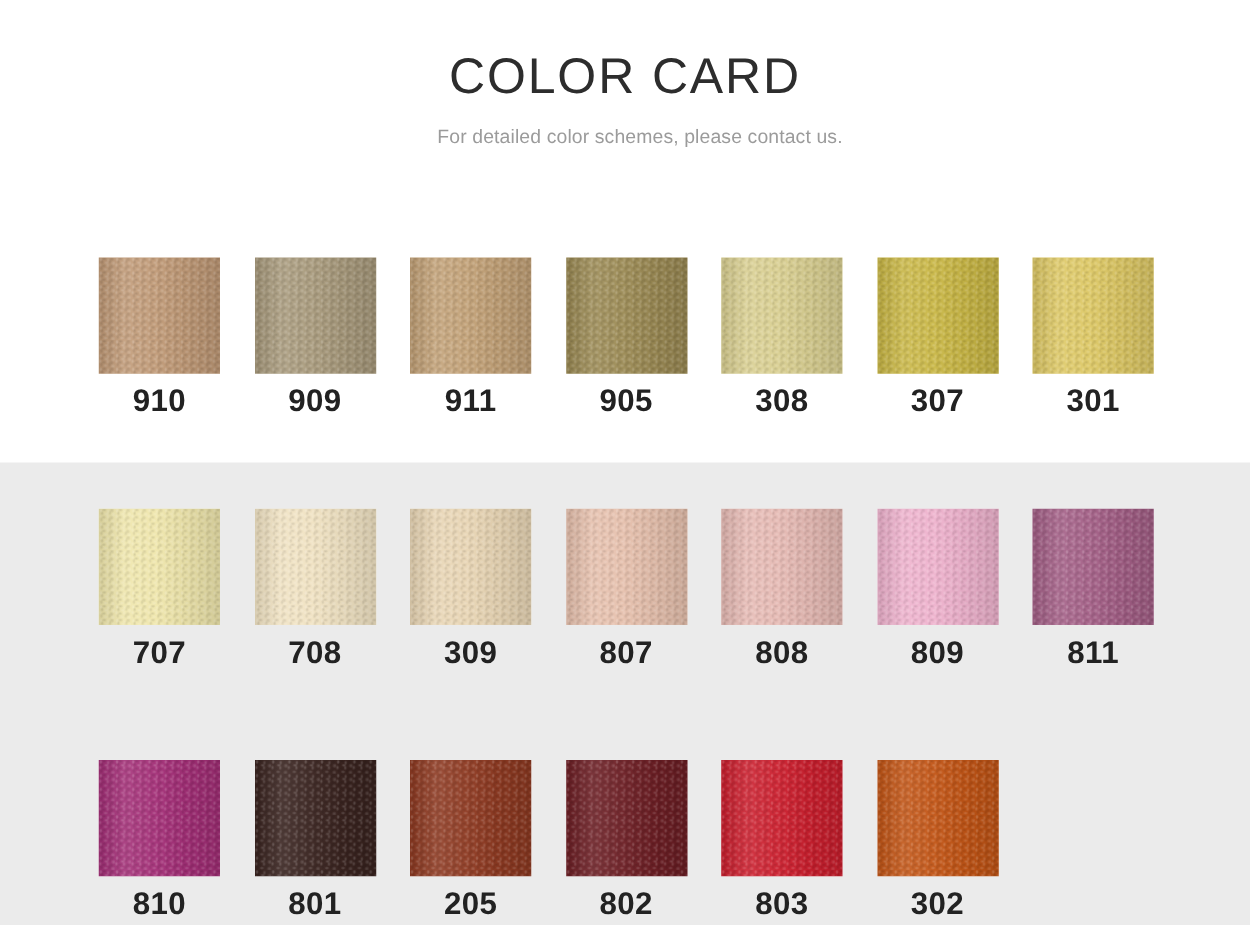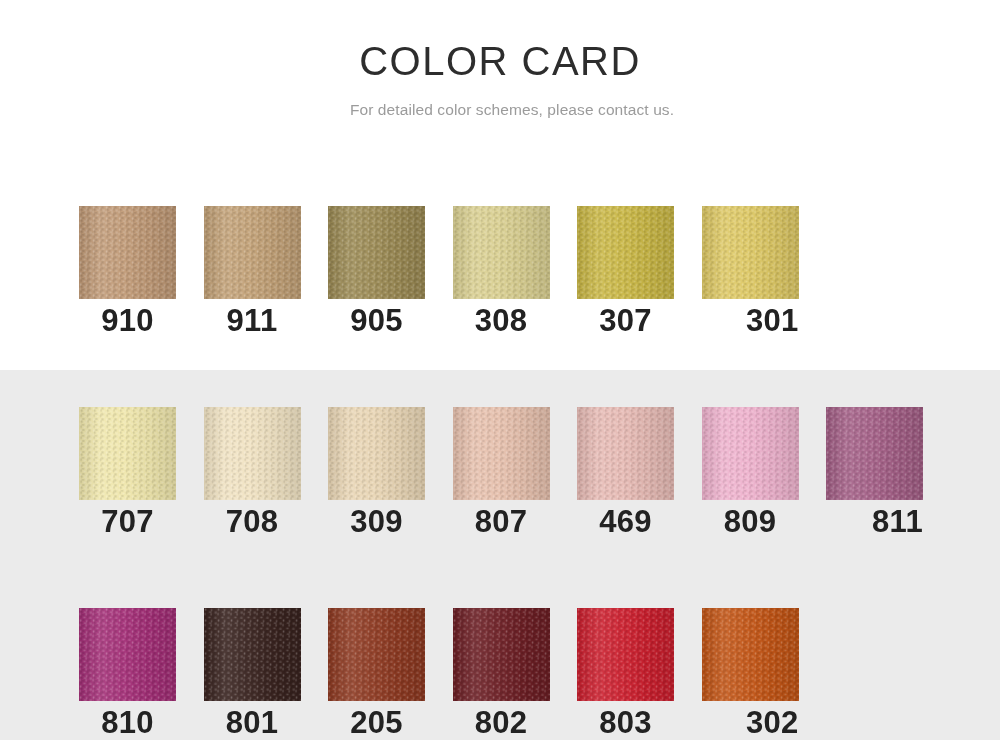--- a/index.html
+++ b/index.html
@@ -78,21 +78,21 @@
   }
   .row:last-child { margin-bottom: 0; }
 
   .cell {
     width: 97px;
     margin-right: 27.5px;
     display: flex;
     flex-direction: column;
     align-items: center;
   }
-  .cell:last-child { margin-right: 0; align-items: flex-end; }
+  .cell:last-child { margin-right: 0; }
 
   .swatch {
     position: relative;
     width: 97px;
     height: 93px;
     overflow: hidden;
     background-color: #cccccc;
   }
   
   .swatch::before {
@@ -131,21 +131,21 @@
         rgba(0,0,0,.10) 0%,
         rgba(255,255,255,.10) 22%,
         rgba(255,255,255,.04) 48%,
         rgba(0,0,0,.05) 74%,
         rgba(0,0,0,.12) 100%);
     pointer-events: none;
   }
 
   .label {
     margin-top: 7px;
-    font-size: 31px;
+    font-size: 25px;
     line-height: 30px;
     font-weight: 700;
     color: #222222;
     letter-spacing: 0.3px;
     text-align: center;
     font-family: "Liberation Sans", sans-serif;
   }
 </style>
 </head>
 <body>
@@ -159,20 +159,24 @@
     <p class="subtitle">For detailed color schemes, please contact us.</p>
   </div>
 
   <div class="grid">
     <div class="row">
         <div class="cell">
           <div class="swatch" style="background-color: rgb(192, 154, 119);"></div>
           <div class="label">910</div>
         </div>
         <div class="cell">
+          <div class="swatch" style="background-color: rgb(168, 154, 124);"></div>
+          <div class="label">909</div>
+        </div>
+        <div class="cell">
           <div class="swatch" style="background-color: rgb(194, 161, 119);"></div>
           <div class="label">911</div>
         </div>
         <div class="cell">
           <div class="swatch" style="background-color: rgb(155, 138, 84);"></div>
           <div class="label">905</div>
         </div>
         <div class="cell">
           <div class="swatch" style="background-color: rgb(217, 207, 145);"></div>
           <div class="label">308</div>
@@ -198,21 +202,21 @@
         <div class="cell">
           <div class="swatch" style="background-color: rgb(232, 213, 180);"></div>
           <div class="label">309</div>
         </div>
         <div class="cell">
           <div class="swatch" style="background-color: rgb(230, 192, 173);"></div>
           <div class="label">807</div>
         </div>
         <div class="cell">
           <div class="swatch" style="background-color: rgb(230, 186, 180);"></div>
-          <div class="label">469</div>
+          <div class="label">808</div>
         </div>
         <div class="cell">
           <div class="swatch" style="background-color: rgb(238, 178, 205);"></div>
           <div class="label">809</div>
         </div>
         <div class="cell">
           <div class="swatch" style="background-color: rgb(163, 95, 134);"></div>
           <div class="label">811</div>
         </div>
       </div>

